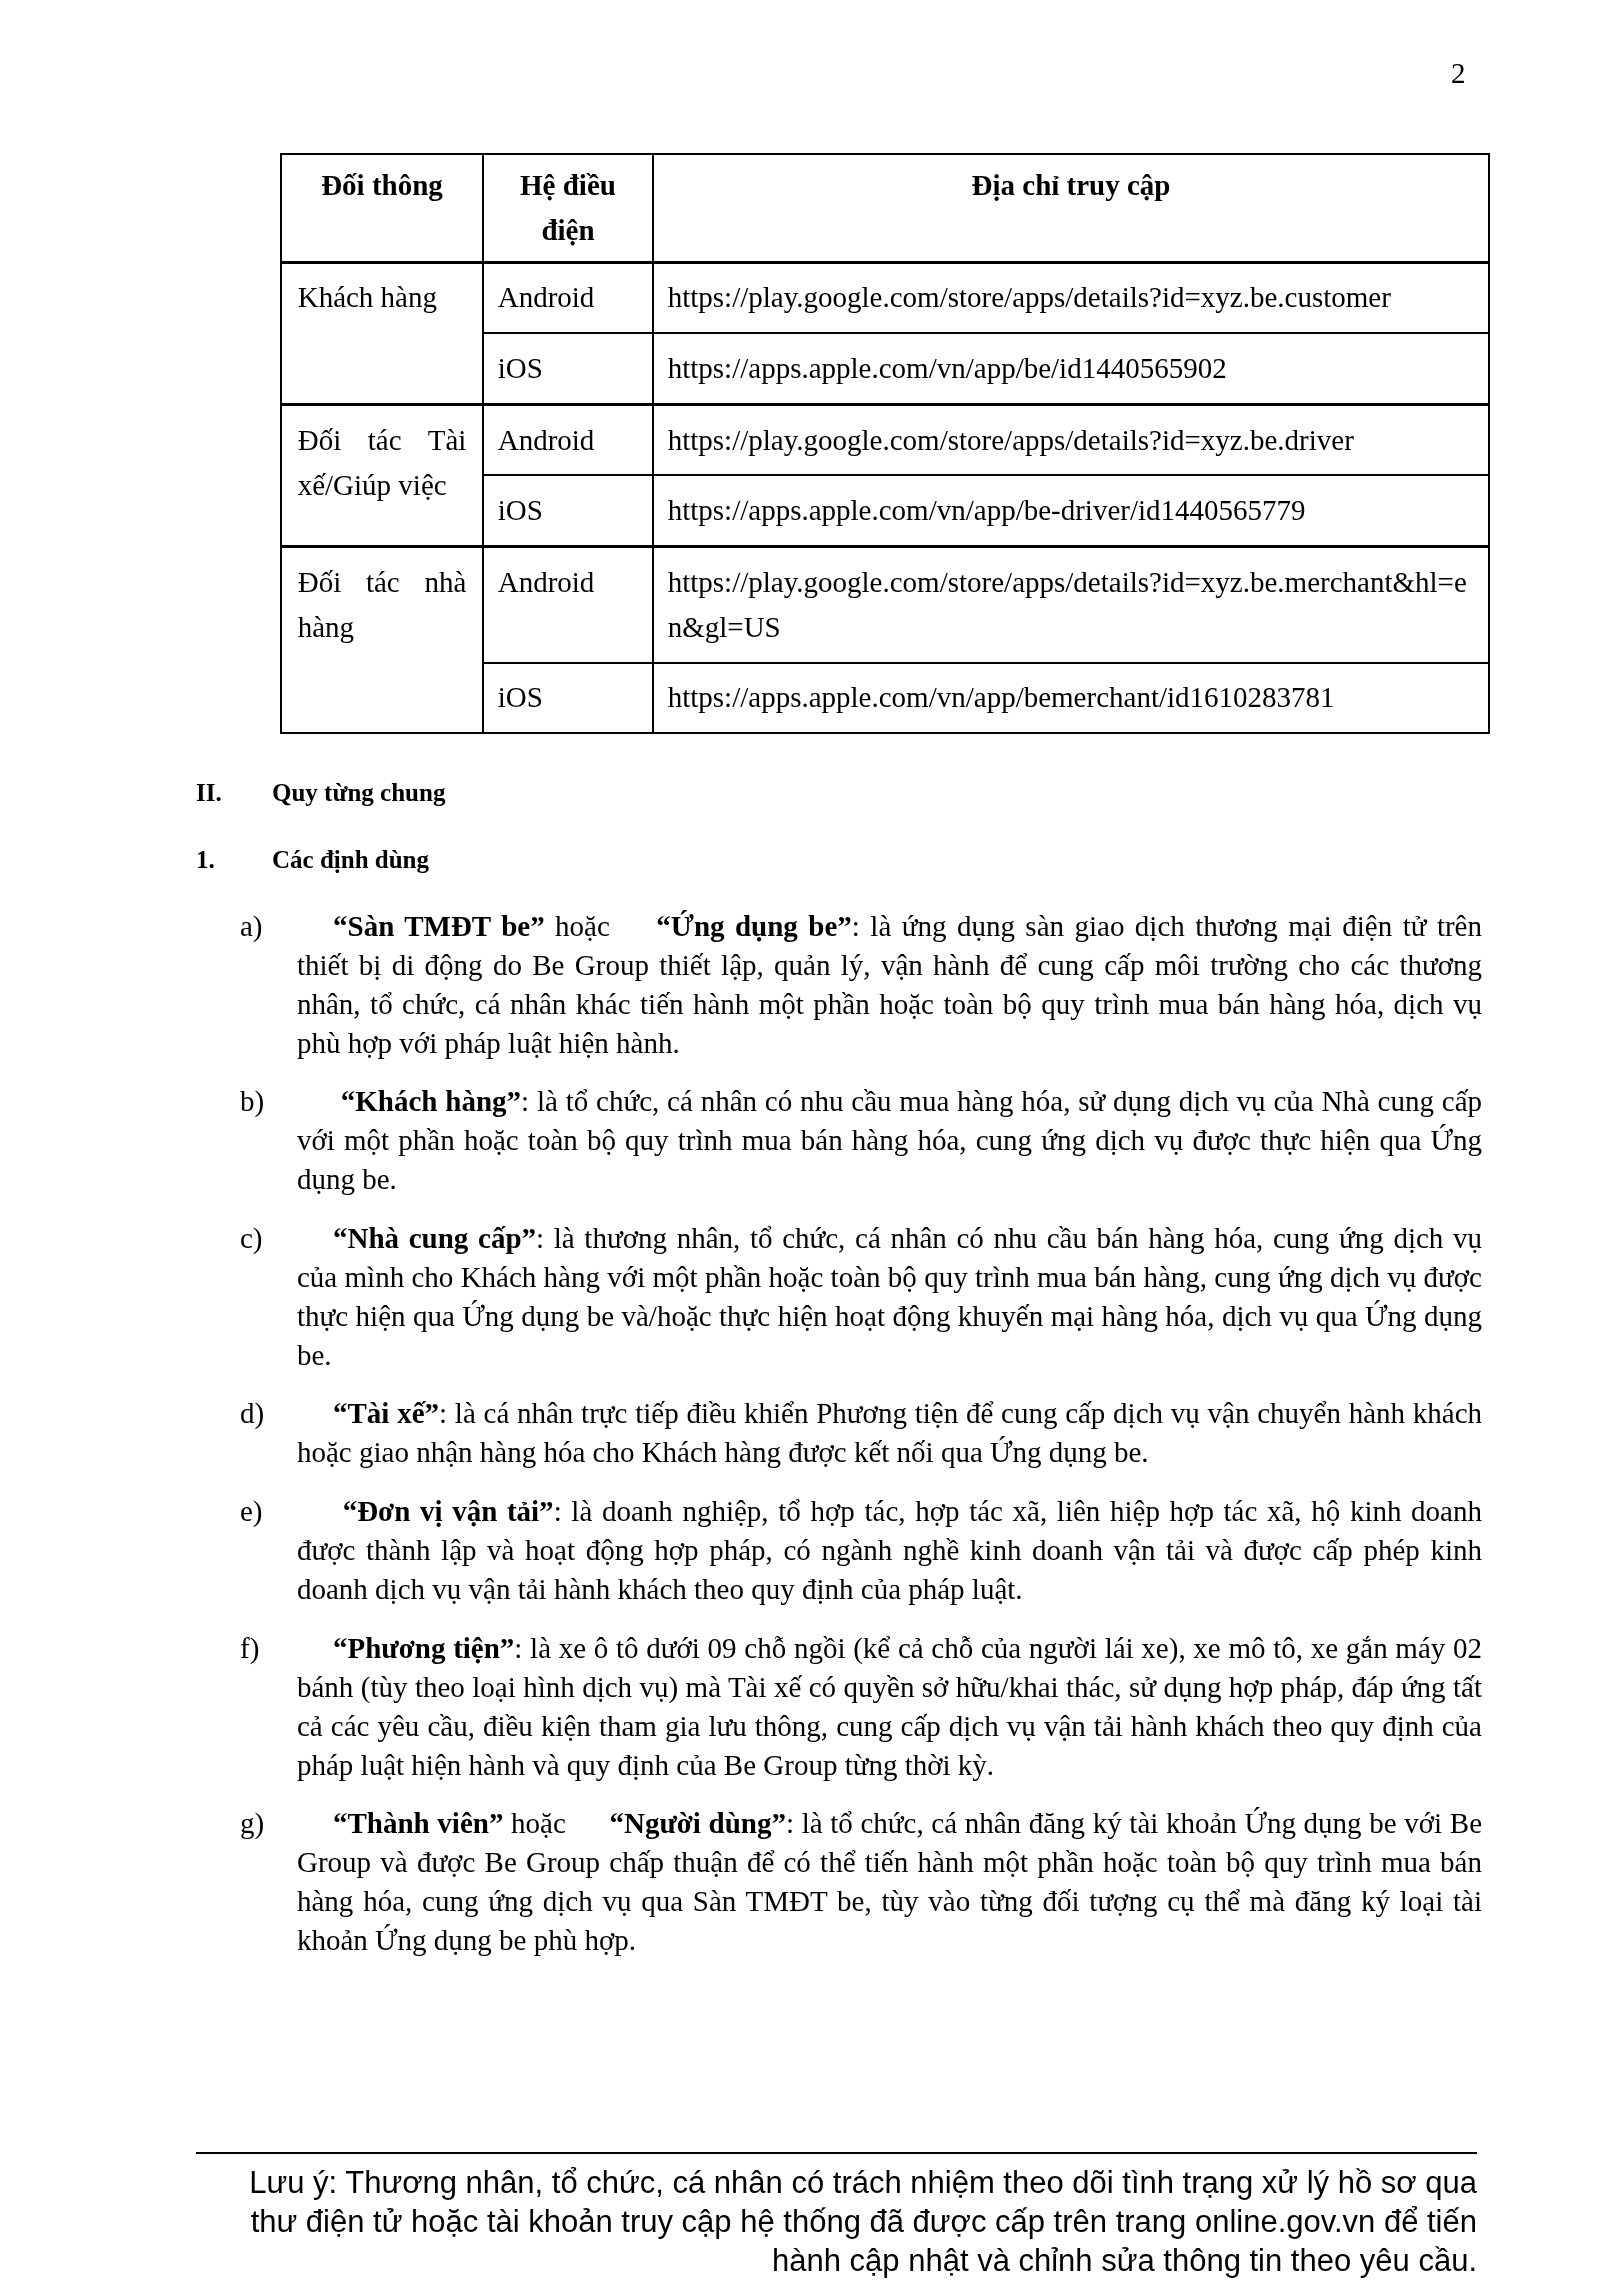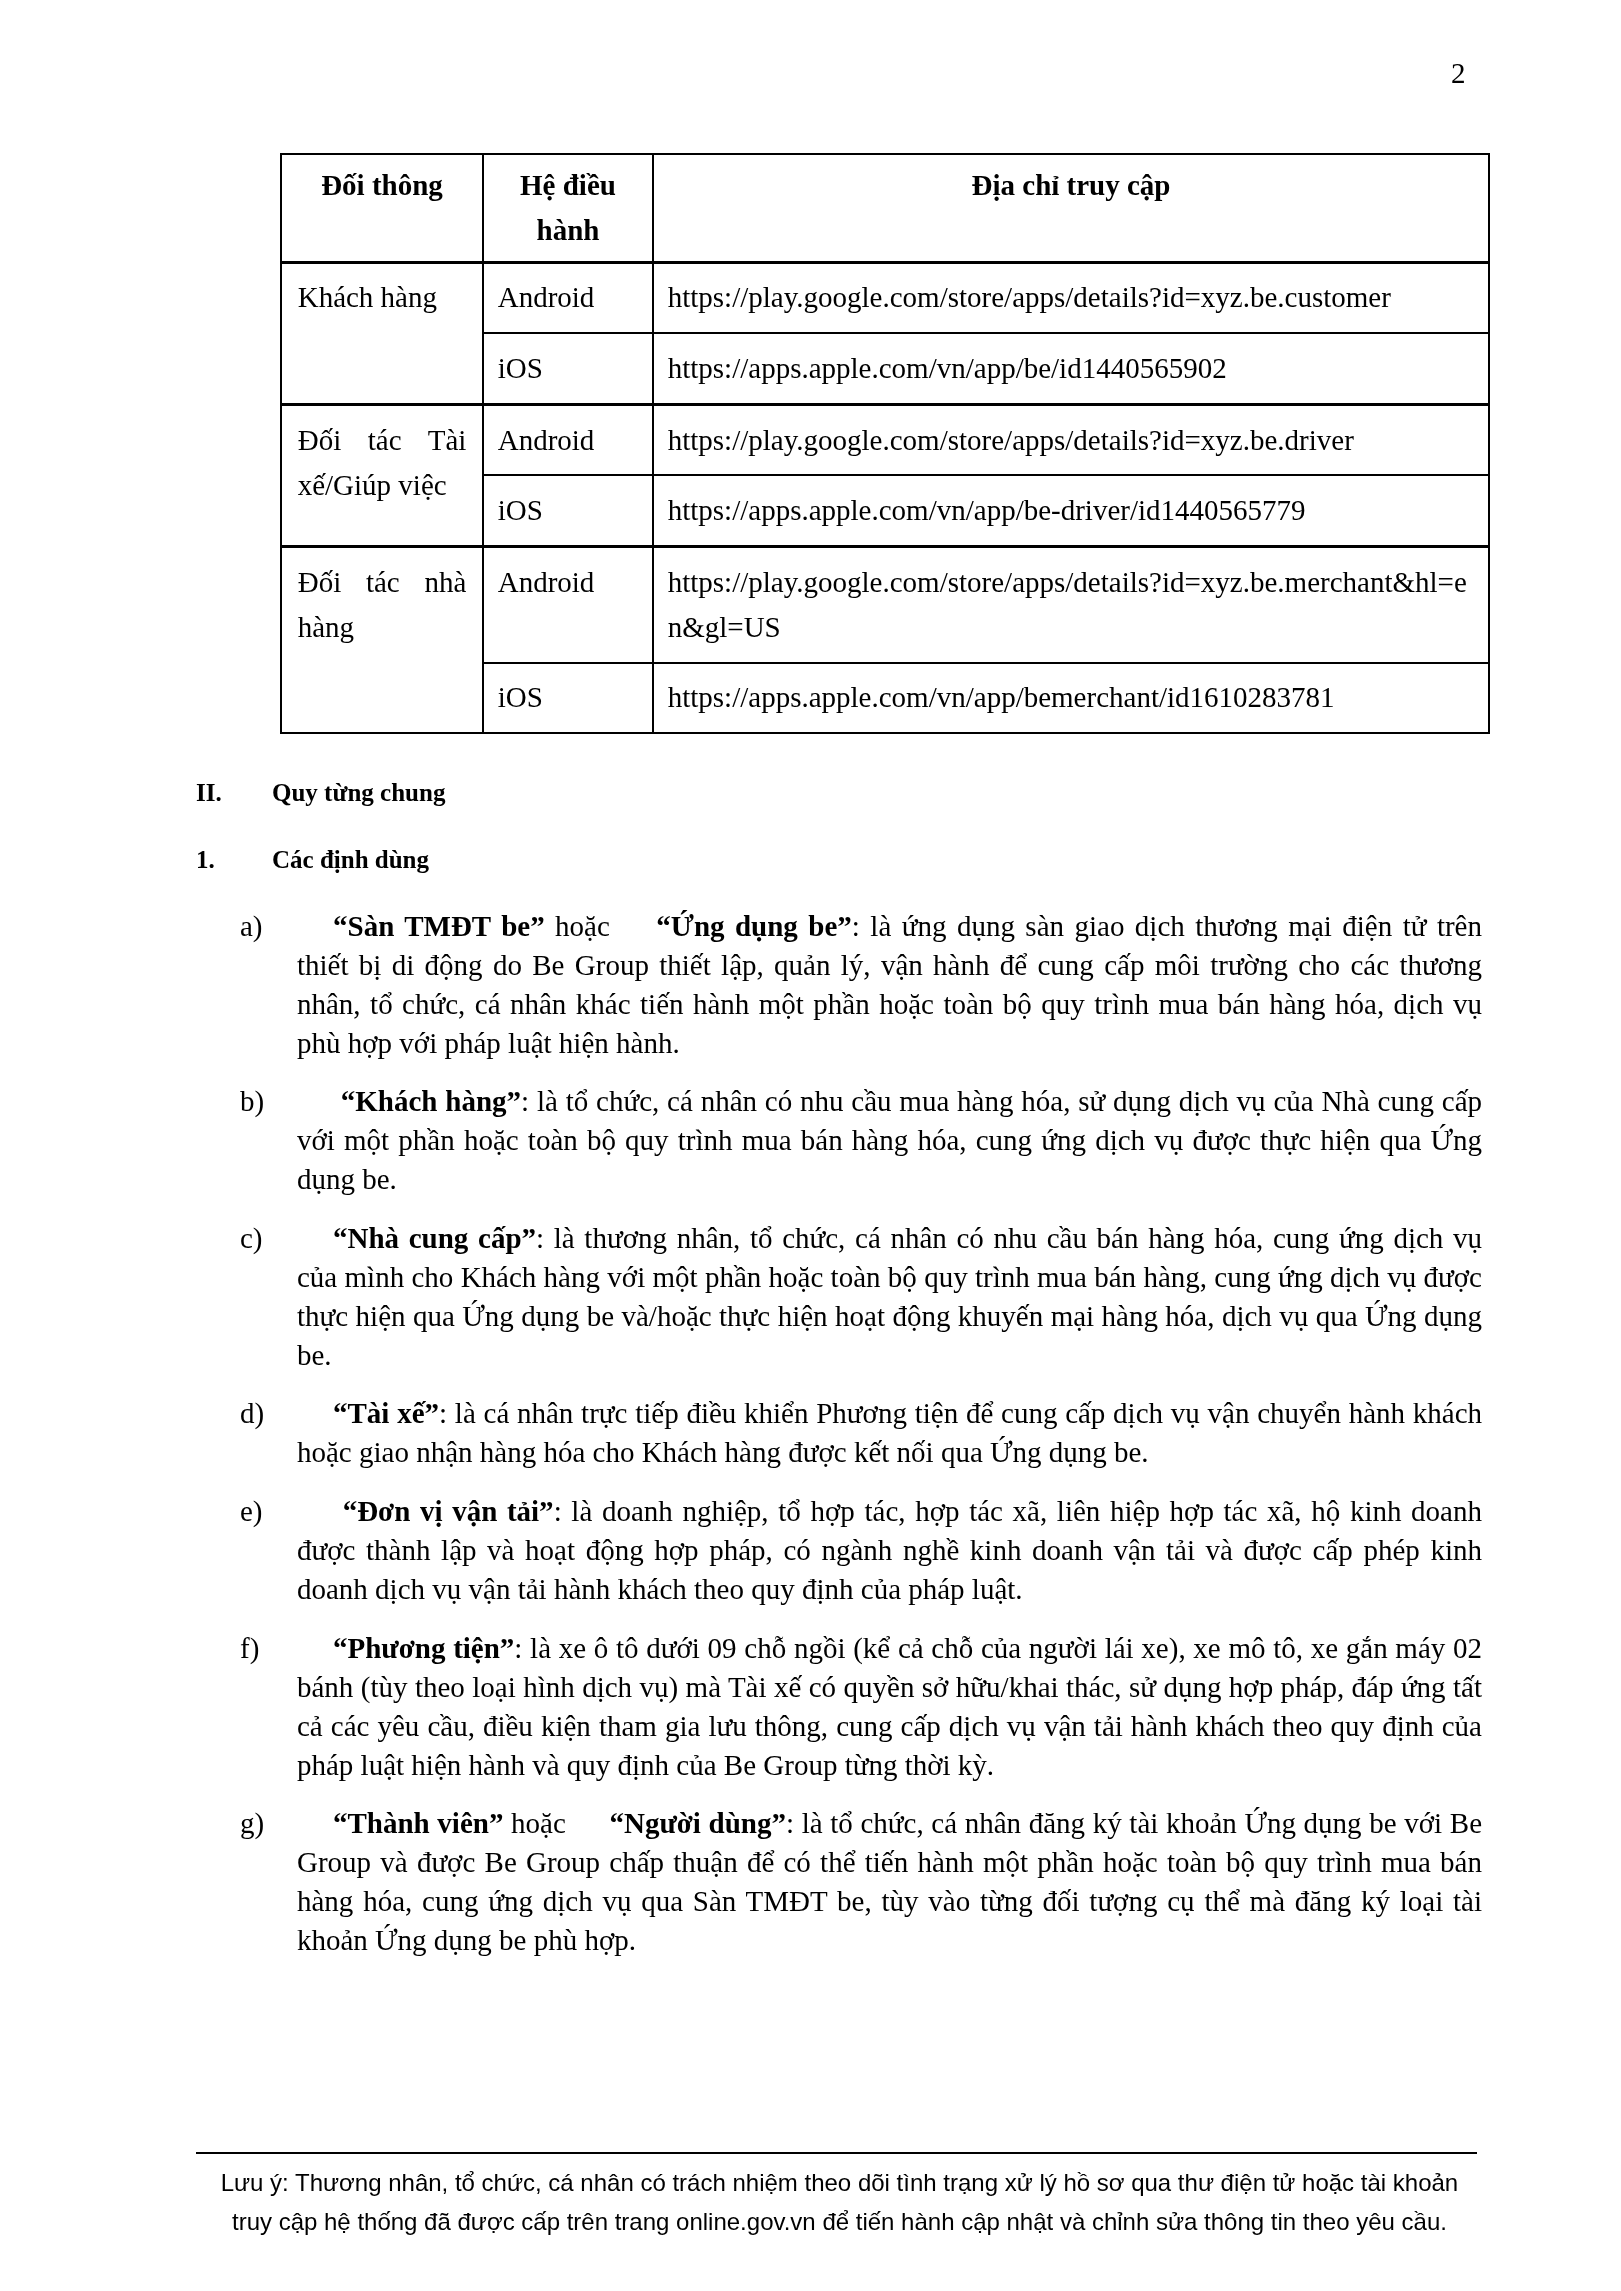--- a/index.html
+++ b/index.html
@@ -37,39 +37,39 @@
   .def .dlabel { width:57px; flex:none; font-size:29px; line-height:39px; }
   .def .dtext { margin:0; flex:1; text-align:justify; font-size:29px; line-height:39px; }
   .b { font-weight:bold;margin-left:36px; }
 
   
   .footer {
     position:absolute; left:196px; top:2152px; width:1281px;
     font-family:"Liberation Sans","DejaVu Sans",sans-serif;
   }
   .footer-rule { border-top:2.9px solid #000; height:0; }
-  .footer-text { margin:8.8px 0 0 5.9px; font-size:24px; line-height:39px; text-align:center; }
+  .footer-text { margin:8.8px 0 0 5.9px; font-size:31px; line-height:39px; text-align:right; }
 </style>
 </head>
 <body>
 
 <div class="page">
 
   <div class="pagenum">2</div>
 
   <table class="app-table">
     <colgroup>
         <col style="width:202px">
         <col style="width:170px">
         <col style="width:836px">
       </colgroup>
     <tbody>
       <tr>
         <th>Đối thông</th>
-        <th>Hệ điều hành</th>
+        <th>Hệ điều điện</th>
         <th>Địa chỉ truy cập</th>
       </tr>
 
       <tr class="grp">
         <td class="subj" rowspan="2">Khách hàng</td>
         <td class="os">Android</td>
         <td class="url">https://play.google.com/store/apps/details?id=xyz.be.customer</td>
       </tr>
       <tr>
         <td class="os">iOS</td>

